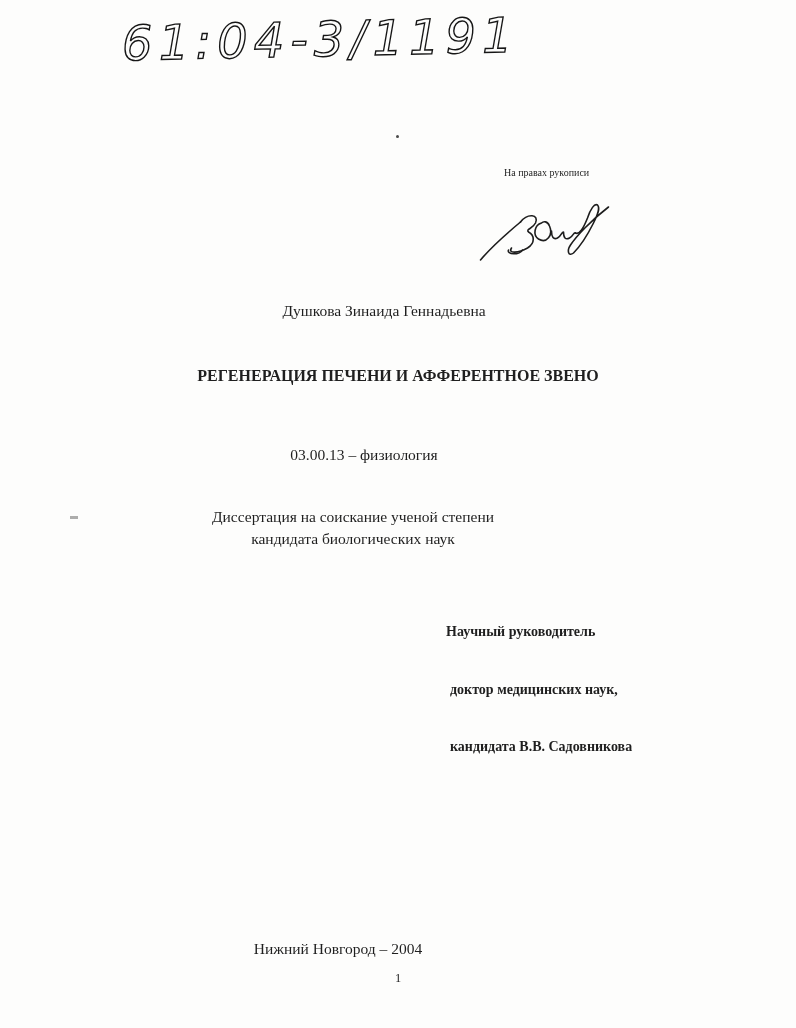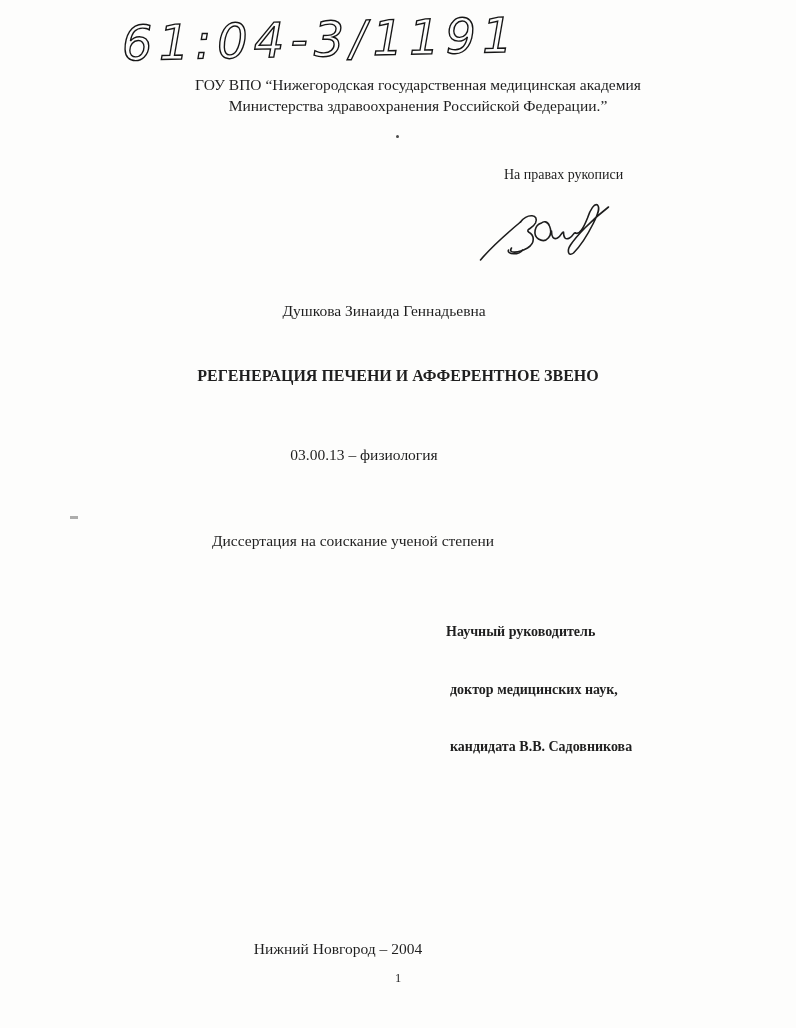--- a/index.html
+++ b/index.html
@@ -50,21 +50,21 @@
     top: 516px;
     width: 8px;
     height: 3px;
     background: #8a8a8a;
     opacity: 0.7;
   }
 
   .manuscript-note {
     left: 504px;
     top: 167px;
-    font-size: 14px;
+    font-size: 10px;
   }
 
   .signature {
     left: 470px;
     top: 194px;
     width: 145px;
     height: 75px;
   }
 
   .author {
@@ -93,21 +93,20 @@
     font-size: 15.5px;
   }
 
   .degree {
     left: 0;
     top: 506px;
     width: 706px;
     text-align: center;
     font-size: 15.5px;
     line-height: 21.5px;
-    margin-top: 24px;
   }
 
   .supervisor {
     left: 446px;
     top: 621px;
     font-size: 14px;
     line-height: 21.5px;
     font-weight: bold;
   }
   .supervisor .indent { padding-left: 4px; margin-top: 36px; }
@@ -132,24 +131,20 @@
 <body>
 
 <div class="page">
 
   <div class="abs catalog">
     <svg width="400" height="70" viewBox="0 0 400 70">
       <text x="2" y="50" font-family="DejaVu Sans, sans-serif" font-style="italic" font-size="48" letter-spacing="6" fill="none" stroke="#161616" stroke-width="1.4">61:04-3/1191</text>
     </svg>
   </div>
 
-  <div class="abs institution">
-    <div>ГОУ ВПО “Нижегородская государственная медицинская академия</div>
-    <div>Министерства здравоохранения Российской Федерации.”</div>
-  </div>
 
   <span class="abs ink-dot"></span>
   <span class="abs ink-dash"></span>
 
   <div class="abs manuscript-note">На правах рукописи</div>
 
   <div class="abs signature">
     <svg width="145" height="75" viewBox="0 0 140 75">
       <g fill="none" stroke="#1d1d1d" stroke-width="1.6" stroke-linecap="round" stroke-linejoin="round">
         <path d="M 8 66 C 18 54, 30 43, 48 28"></path>
@@ -165,20 +160,21 @@
   <div class="abs author">Душкова Зинаида Геннадьевна</div>
 
   <div class="abs title">
     <div>РЕГЕНЕРАЦИЯ ПЕЧЕНИ И АФФЕРЕНТНОЕ ЗВЕНО</div>
   </div>
 
   <div class="abs specialty">03.00.13 – физиология</div>
 
   <div class="abs degree">
     <div>Диссертация на соискание ученой степени</div>
+    <div>кандидата биологических наук</div>
   </div>
 
   <div class="abs supervisor">
     <div>Научный руководитель</div>
     <div class="indent">доктор медицинских наук,</div>
     <div class="indent">кандидата В.В. Садовникова</div>
   </div>
 
   <div class="abs city-year">Нижний Новгород – 2004</div>
 

